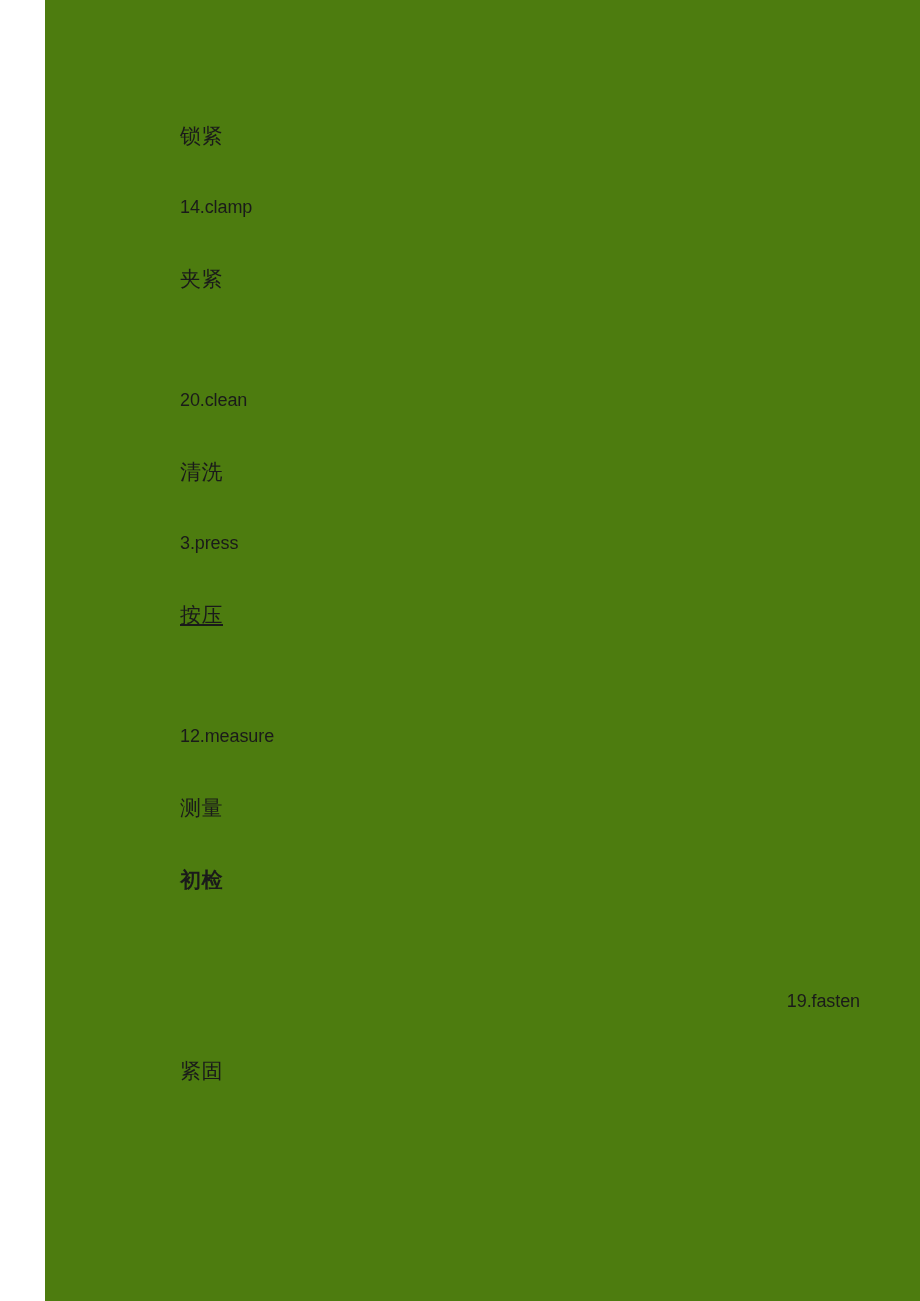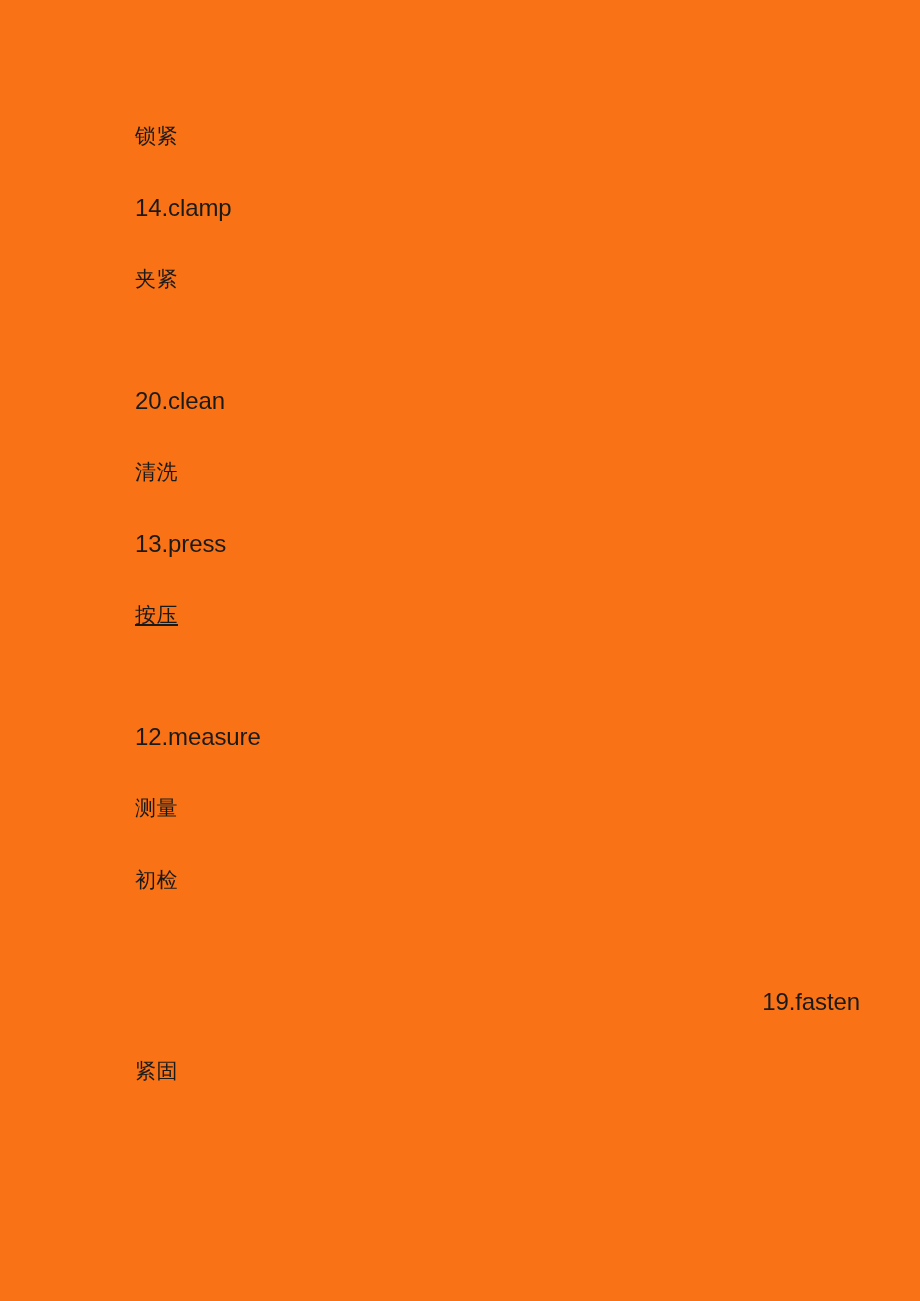--- a/index.html
+++ b/index.html
@@ -40,21 +40,21 @@
   .line {
     margin: 0;
     padding: 0;
     color: #1a1a1a;
     white-space: pre;
   }
 
   
   .line.latin {
     font-family: "Liberation Sans", sans-serif;
-    font-size: 24px;
+    font-size: 18px;
     line-height: 71px;
     letter-spacing: -0.1px;
     font-weight: 400;
   }
 
   
   .line.hanzi {
     font-family: "DejaVu Serif", "Liberation Serif", serif;
     font-size: 21px;
     line-height: 72px;
@@ -67,46 +67,46 @@
     height: 50px;
     margin: 0;
     padding: 0;
     font-size: 0;
     line-height: 0;
   }
 </style>
 </head>
 <body style="background: rgb(255, 255, 255);">
 
-<div id="page" style="background: #f97316;">
+<div id="page" style="background: #4d7c0f; margin-left: 45px;">
   <div id="content">
 
   <div class="entry-group">
         <p class="line hanzi" style="color: rgb(26, 26, 26);">锁紧</p>
       </div>
       <div class="entry-group">
         <p class="line latin" style="color: rgb(26, 26, 26);">14.clamp</p>
         <p class="line hanzi" style="color: rgb(26, 26, 26);">夹紧</p>
       </div>
       <div class="spacer"></div>
       <div class="entry-group">
         <p class="line latin" style="color: rgb(26, 26, 26);">20.clean</p>
         <p class="line hanzi" style="color: rgb(26, 26, 26);">清洗</p>
       </div>
       <div class="entry-group">
-        <p class="line latin" style="color: rgb(26, 26, 26);">13.press</p>
+        <p class="line latin" style="color: rgb(26, 26, 26);">3.press</p>
         <p class="line hanzi" style="color: rgb(26, 26, 26); text-decoration: underline;">按压</p>
       </div>
       <div class="spacer"></div>
       <div class="entry-group">
         <p class="line latin" style="color: rgb(26, 26, 26);">12.measure</p>
         <p class="line hanzi" style="color: rgb(26, 26, 26);">测量</p>
       </div>
       <div class="entry-group">
-        <p class="line hanzi" style="color: rgb(26, 26, 26);">初检</p>
+        <p class="line hanzi" style="color: rgb(26, 26, 26); font-weight: bold;">初检</p>
       </div>
       <div class="spacer"></div>
       <div class="entry-group">
         <p class="line latin" style="color: rgb(26, 26, 26); text-align: right;">19.fasten</p>
         <p class="line hanzi" style="color: rgb(26, 26, 26); font-family: Liberation Mono, monospace;">紧固</p>
       </div>
     </div>
 </div>
 
 </body></html>

